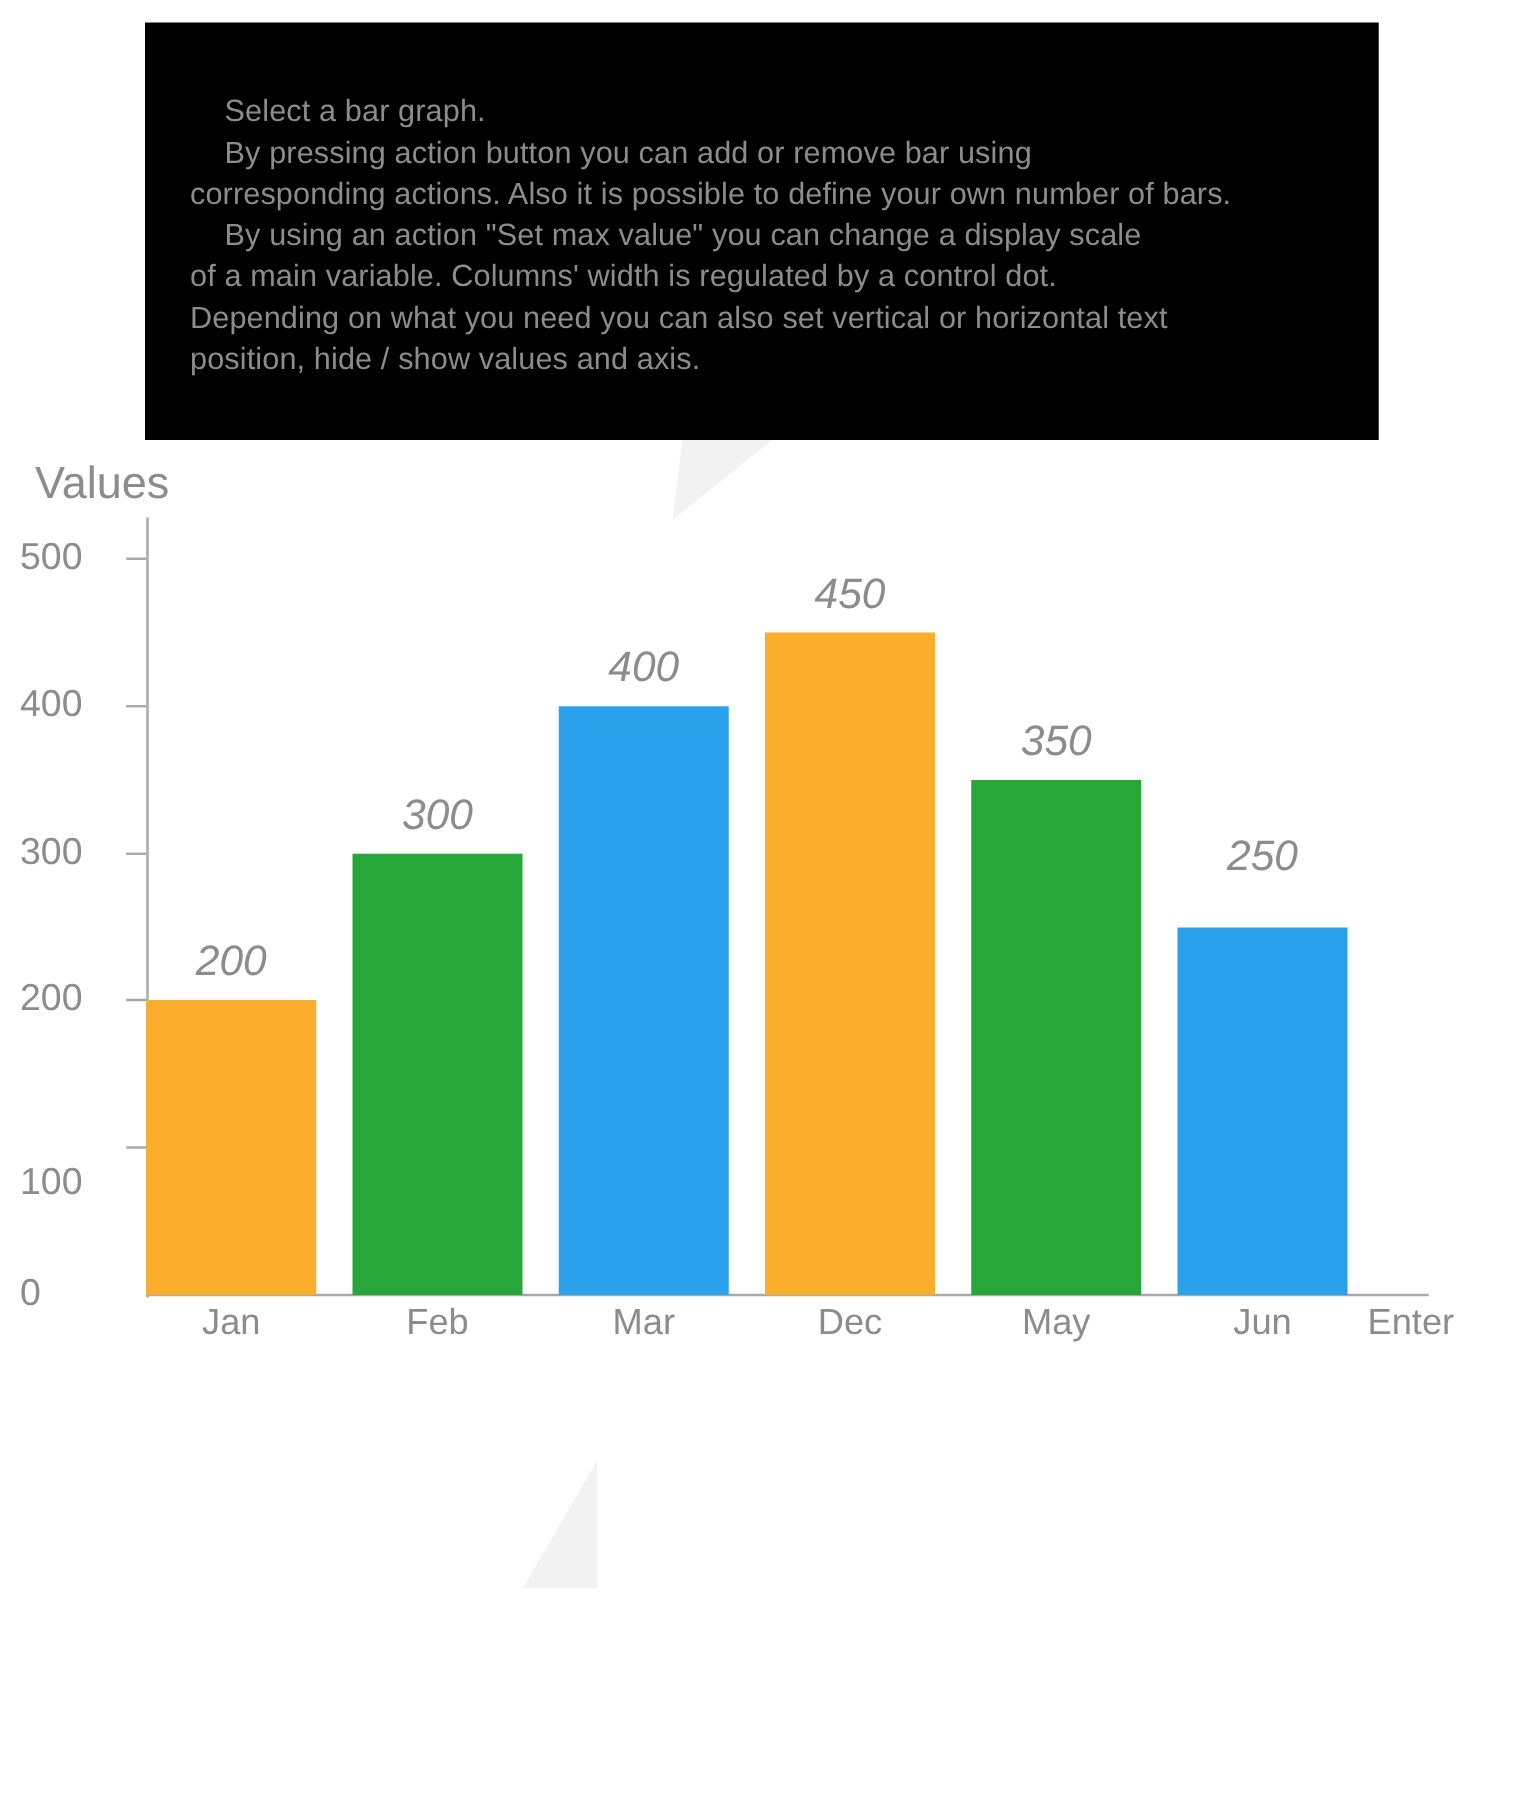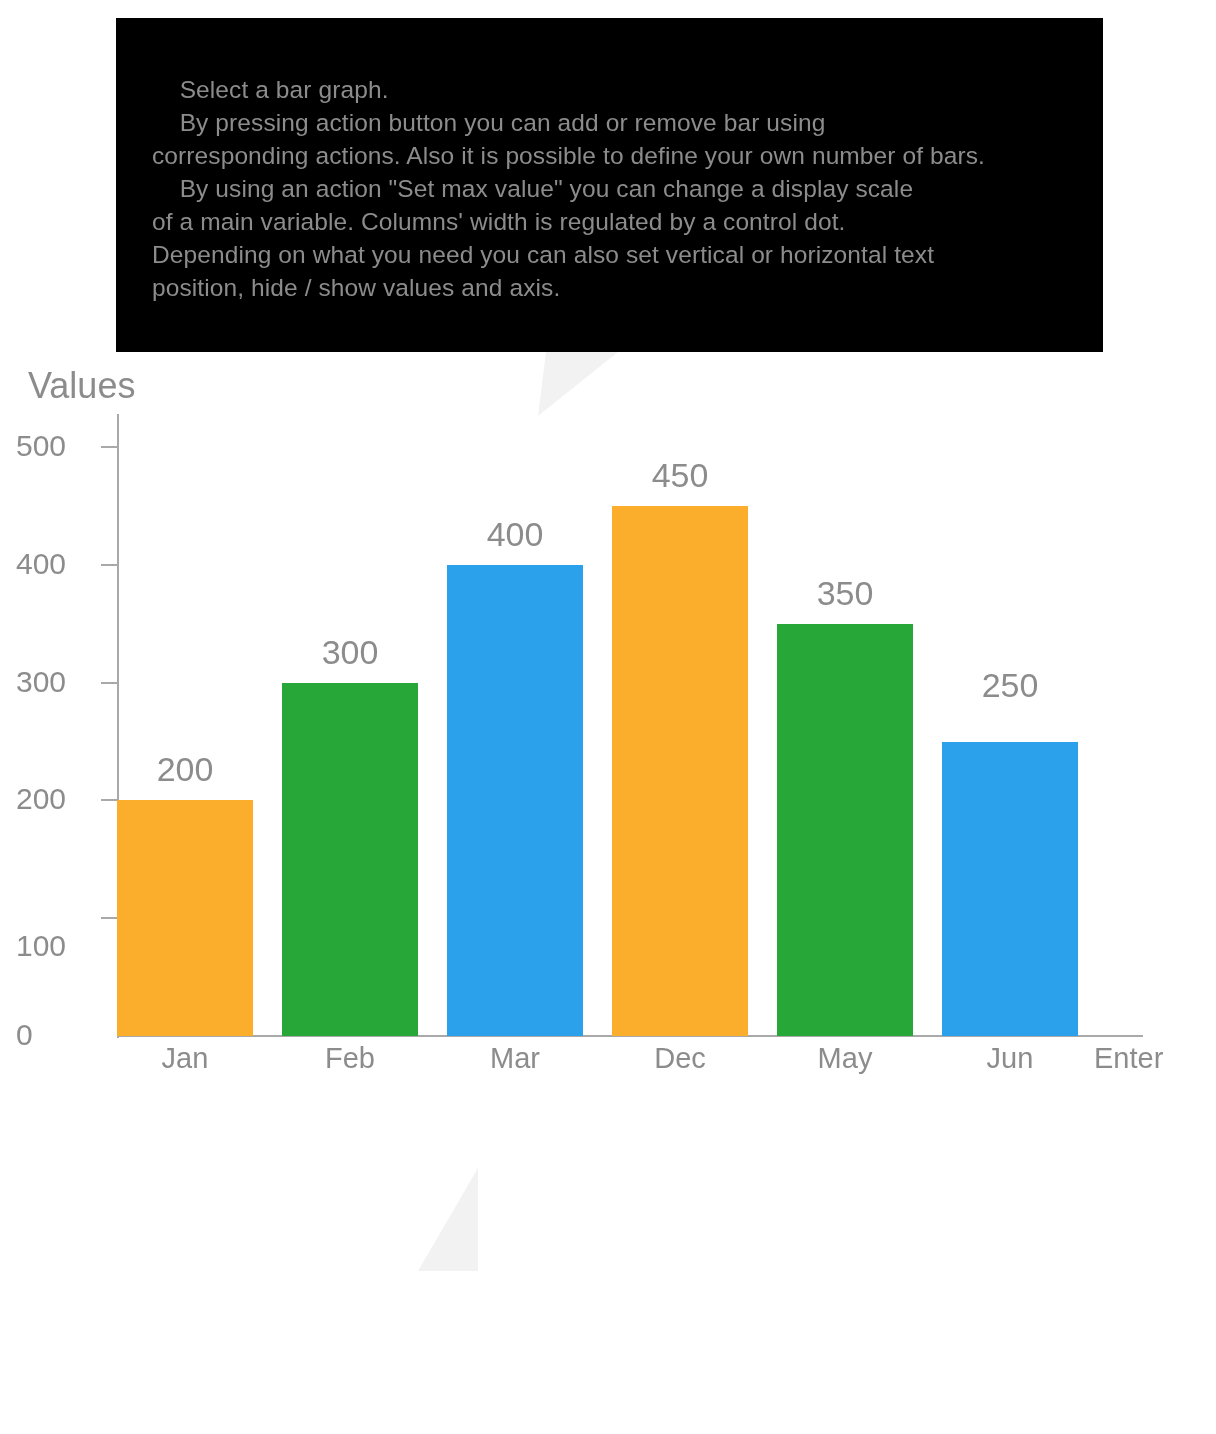--- a/index.html
+++ b/index.html
@@ -49,21 +49,21 @@
   .xlabel{
     position:absolute;color:#8c8c8c;font-size:29px;text-align:center;
     top:1042px;width:136px;
   }
 
   
   .bar{position:absolute;bottom:0;}
   .bars-layer{position:absolute;left:0;top:0;width:1216px;height:1036px;}
   .bar-value{
     position:absolute;color:#8c8c8c;font-size:34px;text-align:center;
-    width:136px;line-height:34px;
+    width:136px;line-height:34px;font-style:italic;
   }
 </style>
 </head>
 <body>
 
 <div class="canvas">
 
   <div class="callout" id="callout-top">
     <div class="callout-text" id="callout-top-text">    Select a bar graph.
     By pressing action button you can add or remove bar using

